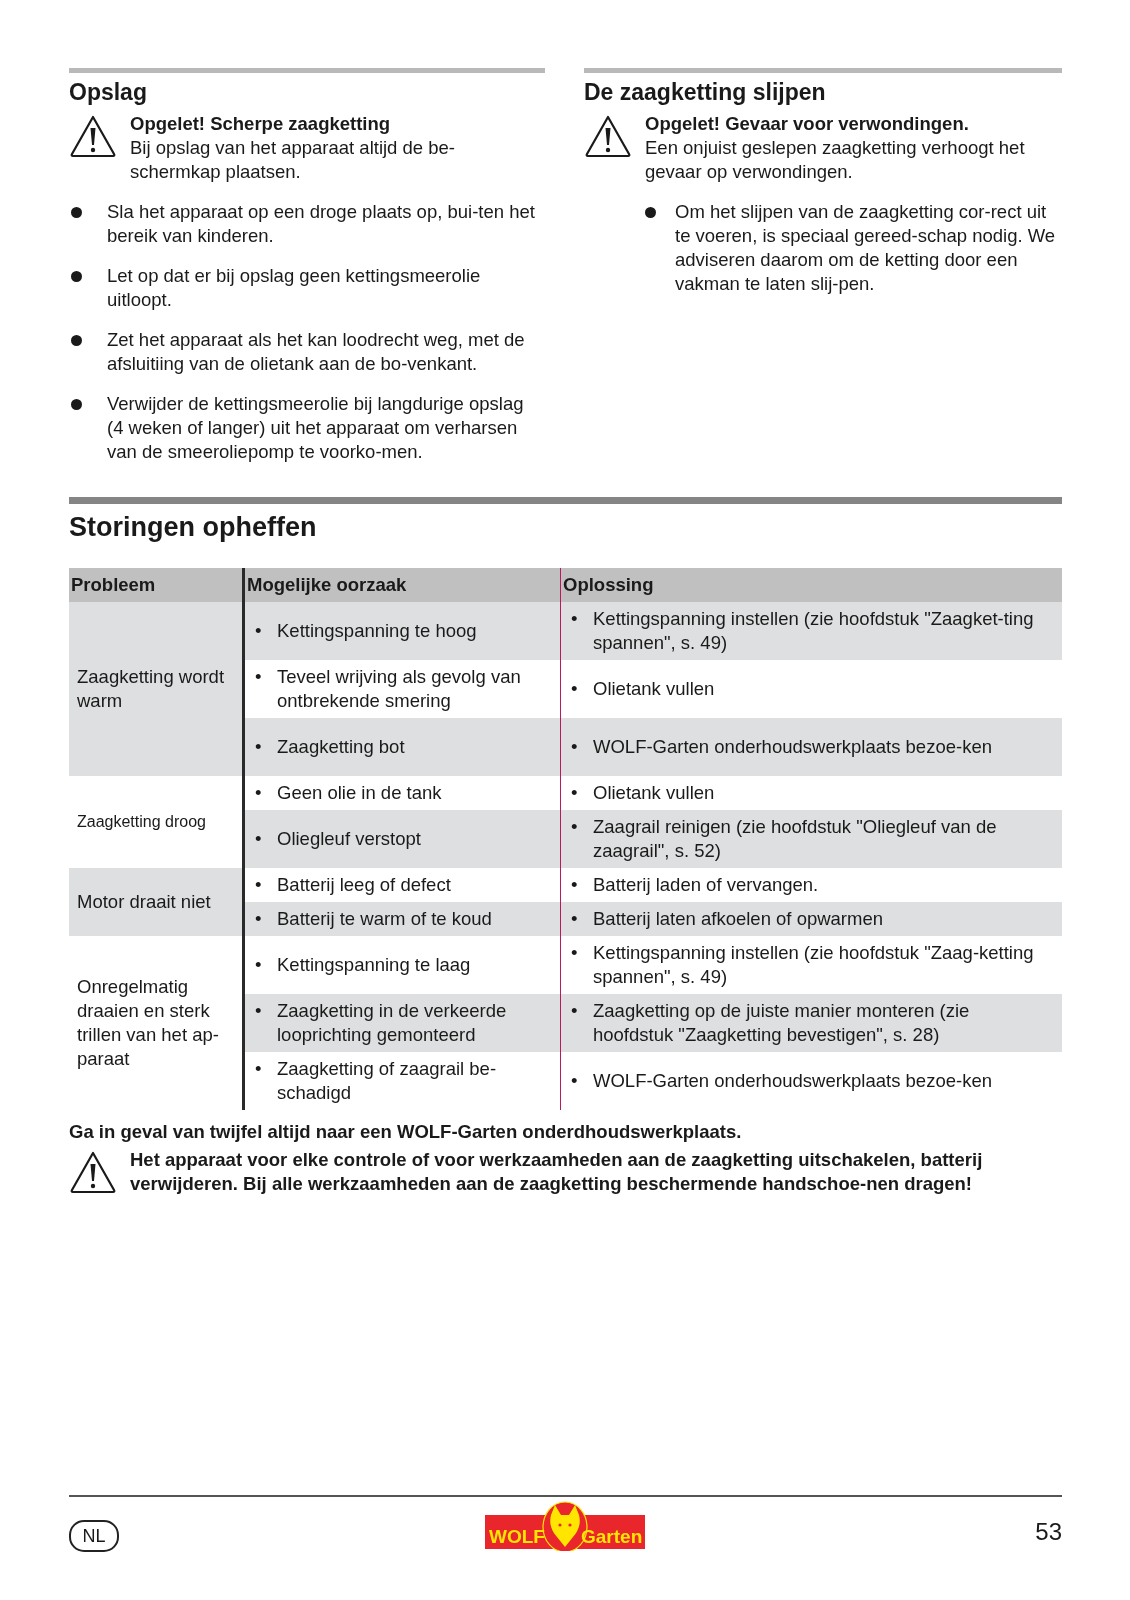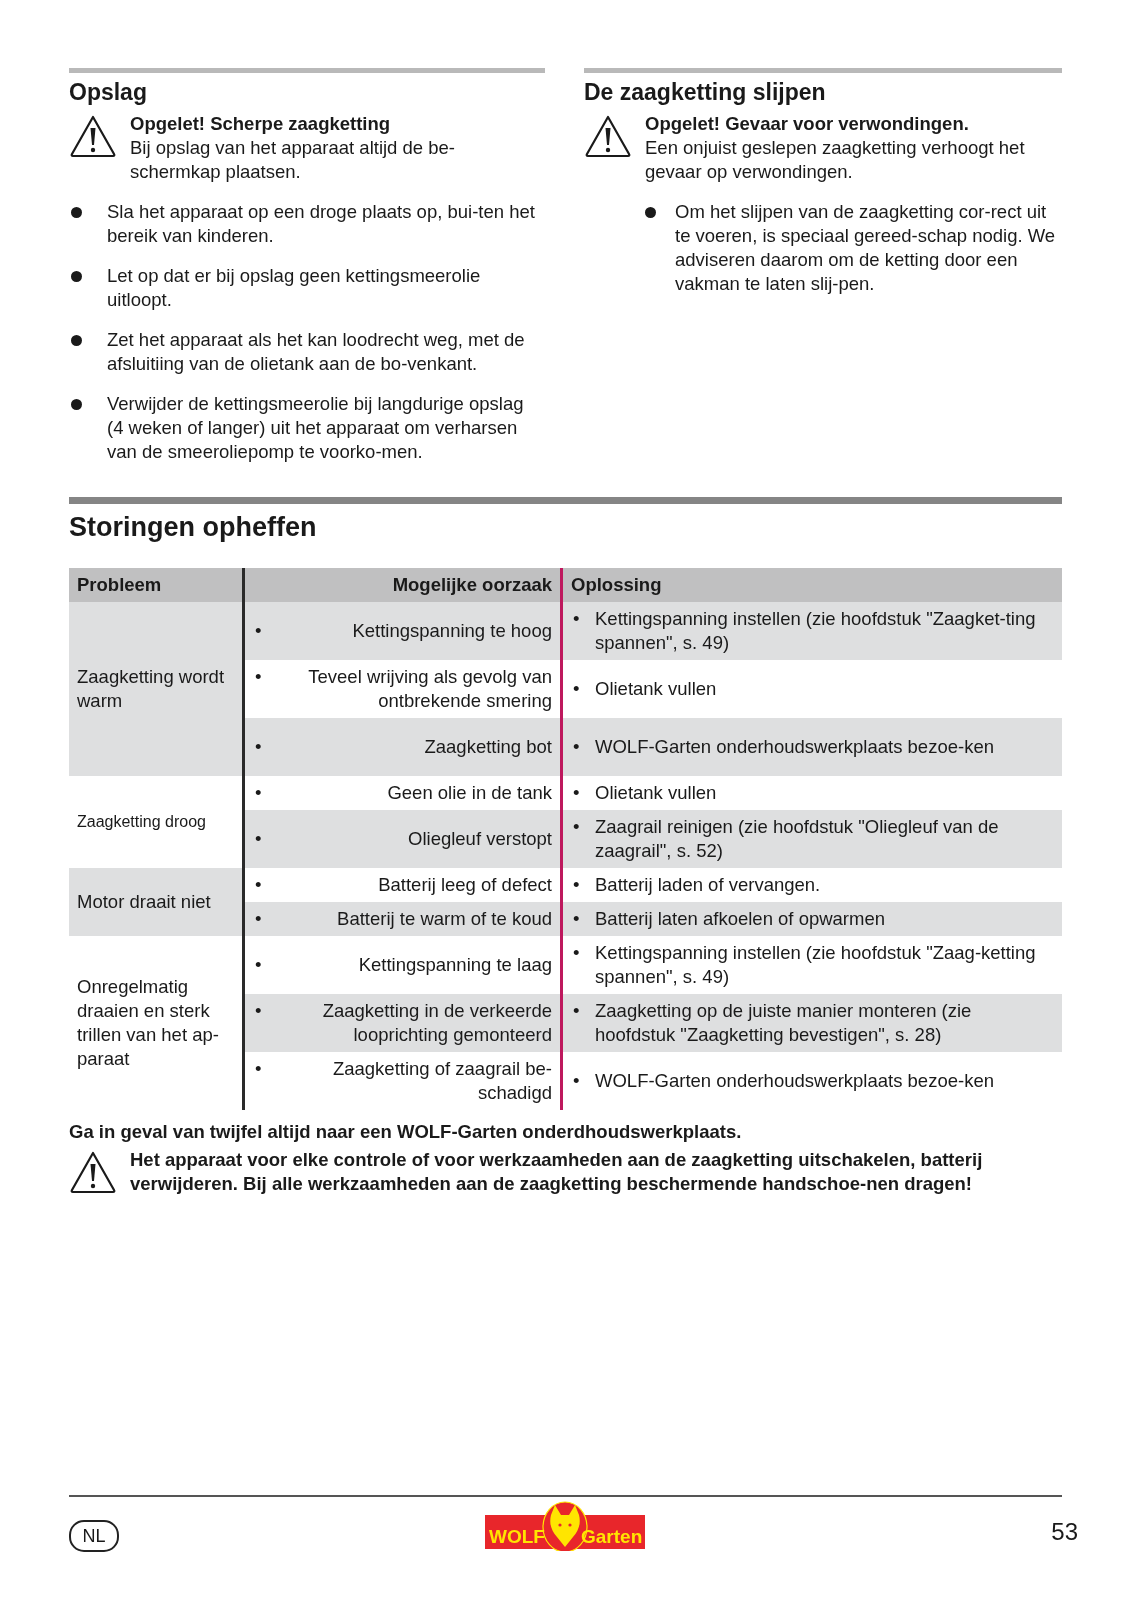--- a/index.html
+++ b/index.html
@@ -14,40 +14,40 @@
   .warn { position: relative; padding-left: 61px; font-size: 18.5px; line-height: 24px; }
   .warn .icon { position: absolute; left: 0; top: 2px; width: 48px; height: 44px; }
   .warn .title { font-weight: bold; }
   ul.dots { list-style: none; margin: 0; padding: 0; font-size: 18.5px; line-height: 24px; }
   ul.dots li { position: relative; padding-left: 38px; margin-top: 16px; }
   ul.dots li::before { content: ""; position: absolute; left: 2px; top: 7px; width: 11px; height: 11px; border-radius: 50%; background: #1a1a1a; }
   .col-right ul.dots li { padding-left: 30px; }
   .col-right ul.dots li::before { left: 0; }
   .section2 { position: absolute; left: 69px; top: 497px; width: 993px; }
   table { border-collapse: collapse; width: 993px; margin-top: 24px; font-size: 18.5px; line-height: 24px; }
-  th { background: #c0c0c1; text-align: left; font-weight: bold; padding: 2px 8px; height: 30px; }
+  th { background: #c0c0c1; text-align: left; font-weight: bold; padding: 2px 2px; height: 30px; }
   td { vertical-align: middle; padding: 0 8px; }
   td.prob { width: 157px; }
   td.cause { width: 299px; }
   td.sol { }
   .c1 { border-right: 3px solid #2a2a2a; }
-  .c2 { border-right: 3px solid #be185d; text-align: right; }
+  .c2 { border-right: 1px solid #be185d; }
   .shade { background: #dedfe0; }
   .white { background: #ffffff; }
   .bul { position: relative; padding-left: 24px; }
   .bul::before { content: "•"; position: absolute; left: 2px; top: 0; }
   tr.r td { padding-top: 5px; padding-bottom: 5px; }
   .small { font-size: 16px; }
   .note { font-size: 18.5px; font-weight: bold; line-height: 24px; margin-top: 10px; }
   .warn2 { position: relative; padding-left: 61px; font-size: 18.5px; line-height: 24px; font-weight: bold; margin-top: 4px; }
   .warn2 .icon { position: absolute; left: 0; top: 2px; width: 48px; height: 44px; }
   .footer-rule { position: absolute; left: 69px; top: 1495px; width: 993px; height: 2px; background: #555; }
   .nl-badge { position: absolute; left: 69px; top: 1520px; width: 46px; height: 28px; border: 2px solid #222; border-radius: 15px; font-size: 18px; font-weight: normal; text-align: center; line-height: 28px; }
   .logo { position: absolute; left: 485px; top: 1501px; width: 160px; height: 50px; }
-  .page-num { position: absolute; right: 52px; top: 1518px; font-size: 24px; }
+  .page-num { position: absolute; right: 68px; top: 1518px; font-size: 24px; }
 </style>
 </head>
 <body>
 
 <div class="col col-left">
   <div class="rule-light"></div>
   <h2>Opslag</h2>
   <div class="warn">
     <svg class="icon" viewBox="0 0 48 44">
       <path d="M24 3 L45 40 Q46 42 44 42 L4 42 Q2 42 3 40 Z" fill="none" stroke="#1a1a1a" stroke-width="2.2" stroke-linejoin="round"></path>

